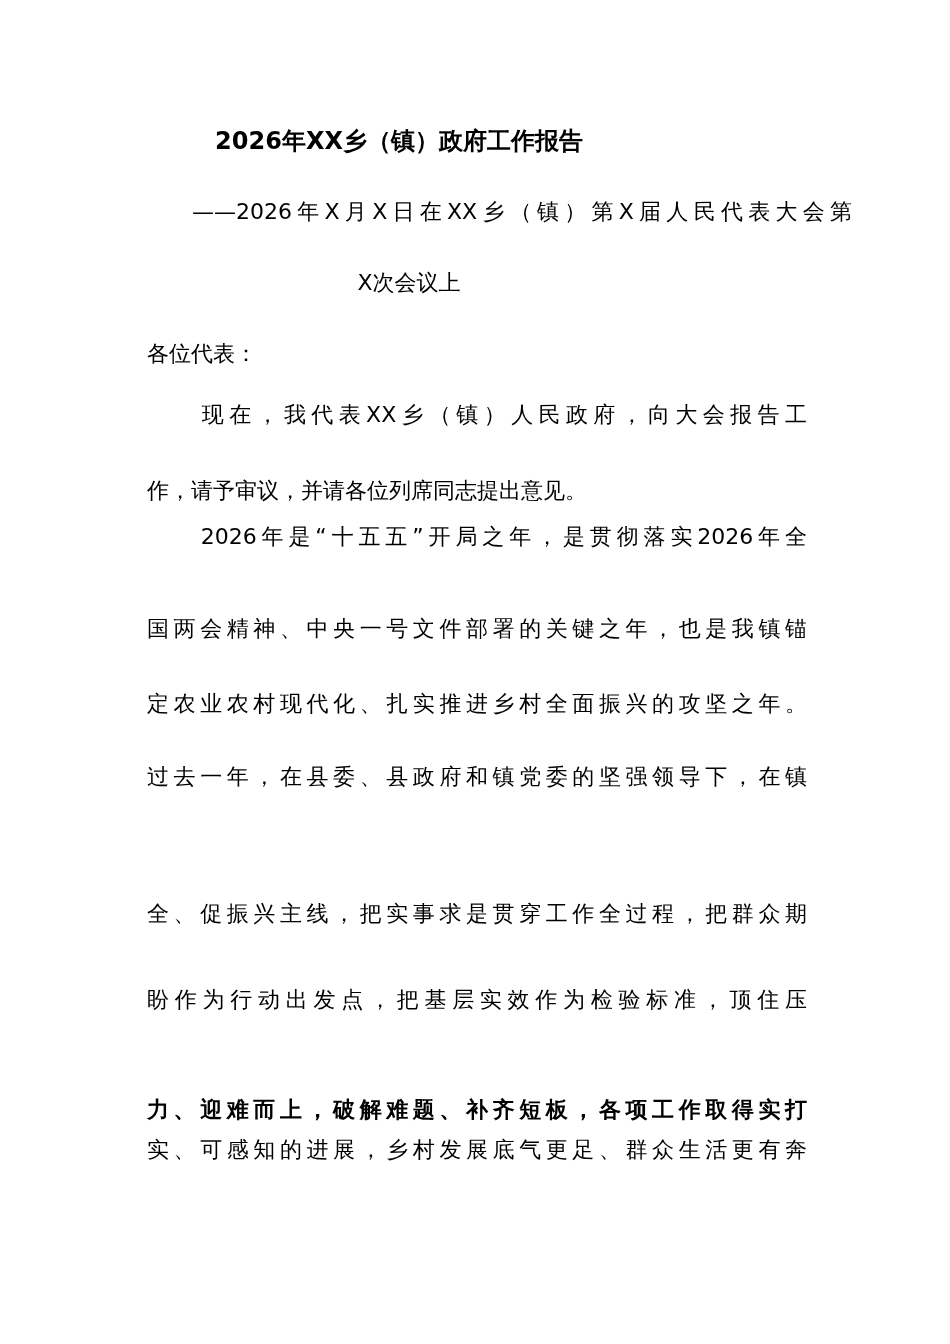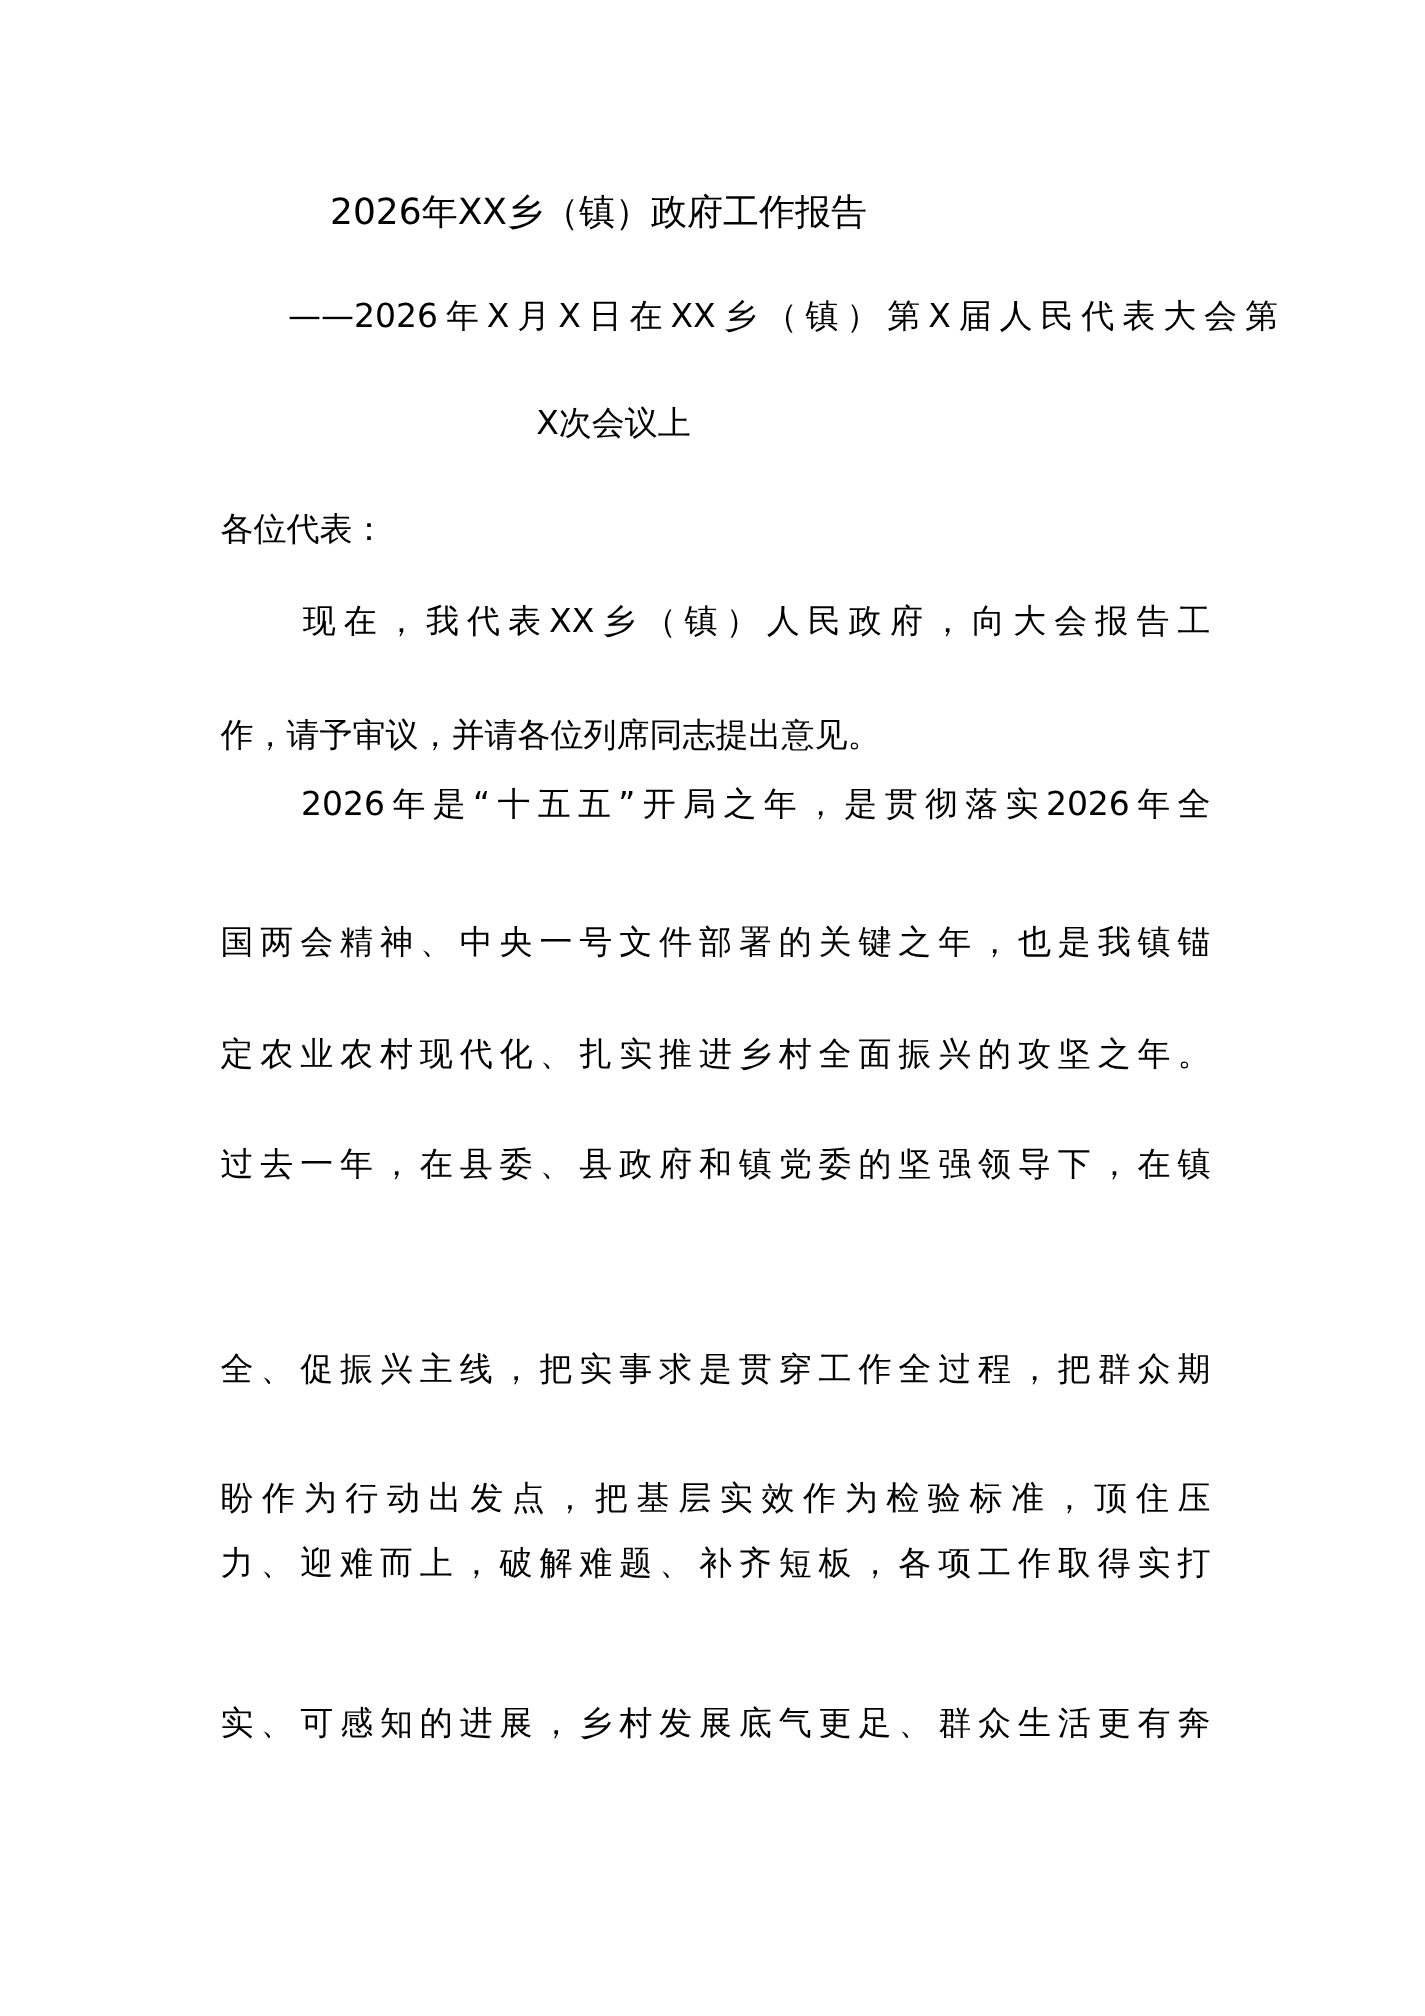--- a/index.html
+++ b/index.html
@@ -1,36 +1,36 @@
 <!DOCTYPE html>
 <html><head>
 <meta charset="utf-8">
 <style>
   html, body { margin: 0; padding: 0; background: #ffffff; }
   body { width: 950px; height: 1344px; position: relative; overflow: hidden;
          font-family: "DejaVu Sans", "Liberation Sans", sans-serif; color: #000; }
   .page { position: absolute; left: 0; top: 0; width: 950px; height: 1344px; background: #fff; }
   .line { position: absolute; left: 147px; width: 660px; font-size: 22px; line-height: 30px;
           white-space: nowrap; letter-spacing: 0; }
-  .title { left: 0; width: 798px; text-align: center; font-weight: normal; font-size: 24px; }
+  .title { left: 0; width: 798px; text-align: center; font-weight: bold; font-size: 24px; }
   .center { left: 0; width: 818px; text-align: center; }
   .justify { text-align: justify; text-align-last: justify; }
 </style>
 </head>
 <body>
 
 <div class="page">
   <div class="line title" style="top:126px;">2026年XX乡（镇）政府工作报告</div>
   <div class="line justify" style="top:197px; left:147px; width:660px;margin-left:45px;">——2026年X月X日在XX乡（镇）第X届人民代表大会第</div>
   <div class="line center" style="top:268px;">X次会议上</div>
   <div class="line" style="top:339px;">各位代表：</div>
 
   <div class="line justify" style="top:400px;">　　现在，我代表XX乡（镇）人民政府，向大会报告工</div>
   <div class="line" style="top:476px;">作，请予审议，并请各位列席同志提出意见。</div>
   <div class="line justify" style="top:522px;">　　2026年是“十五五”开局之年，是贯彻落实2026年全</div>
   <div class="line justify" style="top:614px;">国两会精神、中央一号文件部署的关键之年，也是我镇锚</div>
   <div class="line justify" style="top:689px;">定农业农村现代化、扎实推进乡村全面振兴的攻坚之年。</div>
   <div class="line justify" style="top:762px;">过去一年，在县委、县政府和镇党委的坚强领导下，在镇</div>
   <div class="line justify" style="top:899px;">全、促振兴主线，把实事求是贯穿工作全过程，把群众期</div>
   <div class="line justify" style="top:985px;">盼作为行动出发点，把基层实效作为检验标准，顶住压</div>
-  <div class="line justify" style="top:1028px;">力、迎难而上，破解难题、补齐短板，各项工作取得实打</div>
+  <div class="line justify" style="top:1095px;font-weight:bold;">力、迎难而上，破解难题、补齐短板，各项工作取得实打</div>
   <div class="line justify" style="top:1135px;">实、可感知的进展，乡村发展底气更足、群众生活更有奔</div>
 </div>
 
 </body></html>

